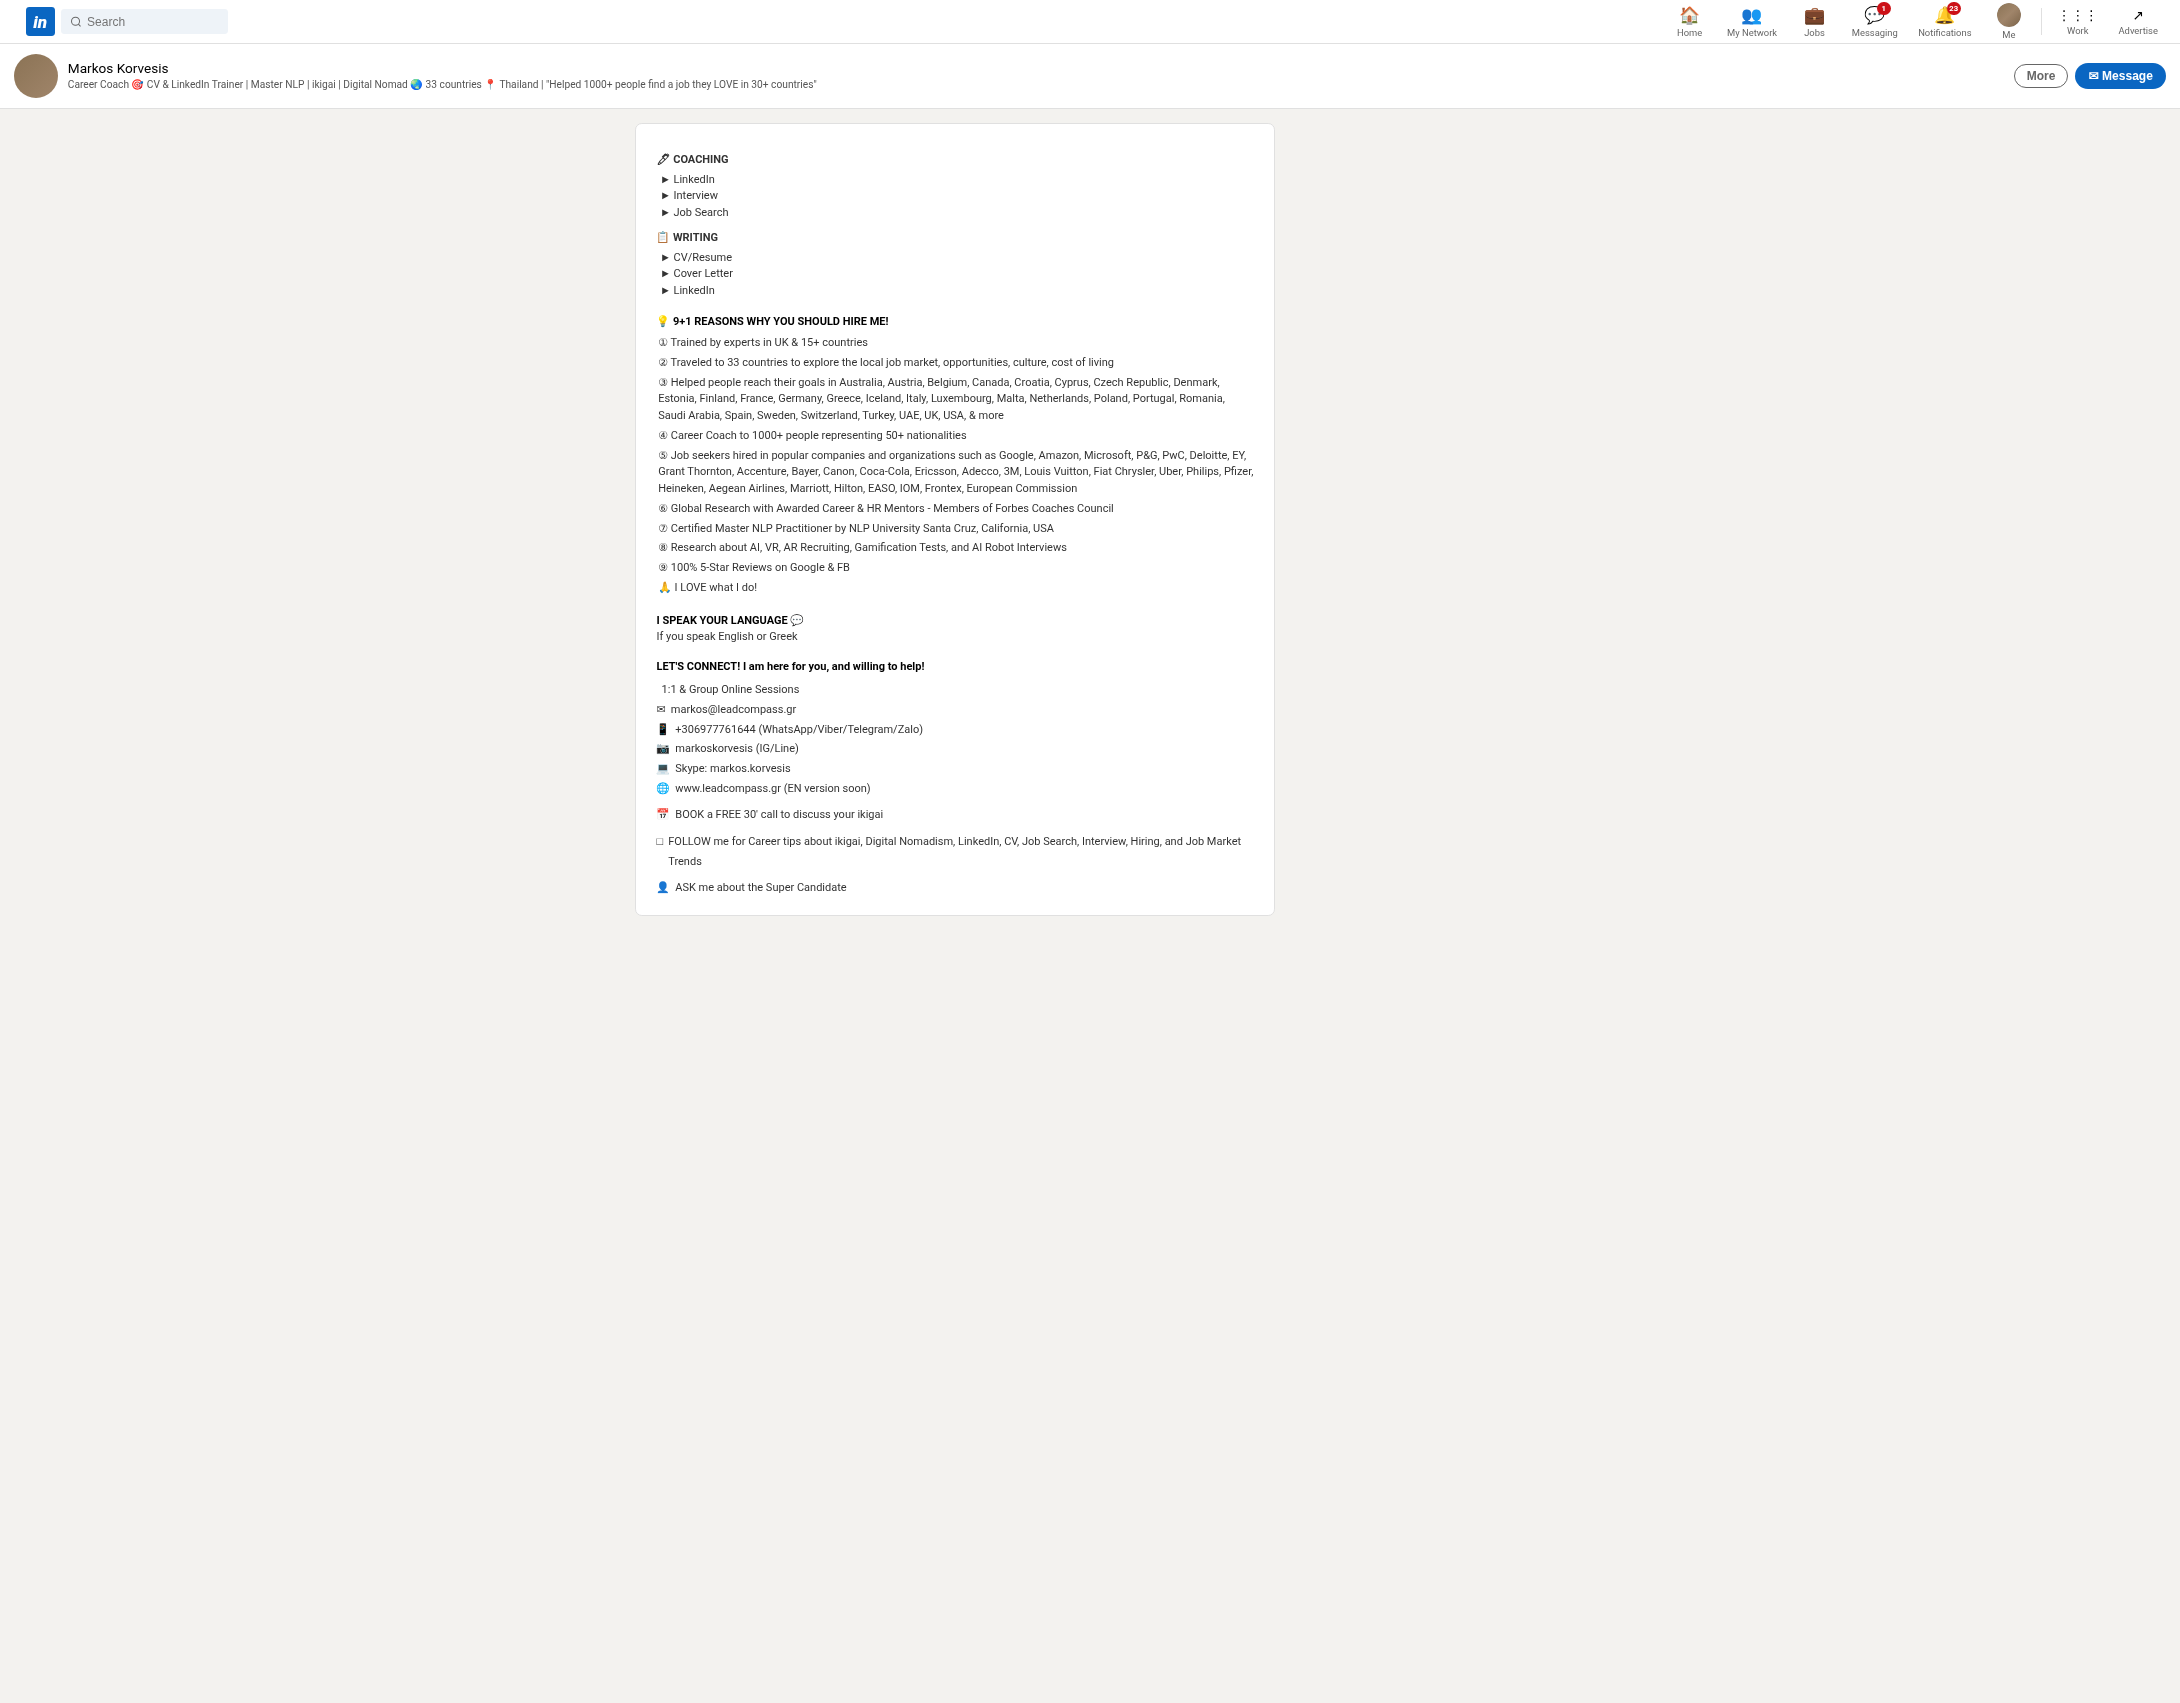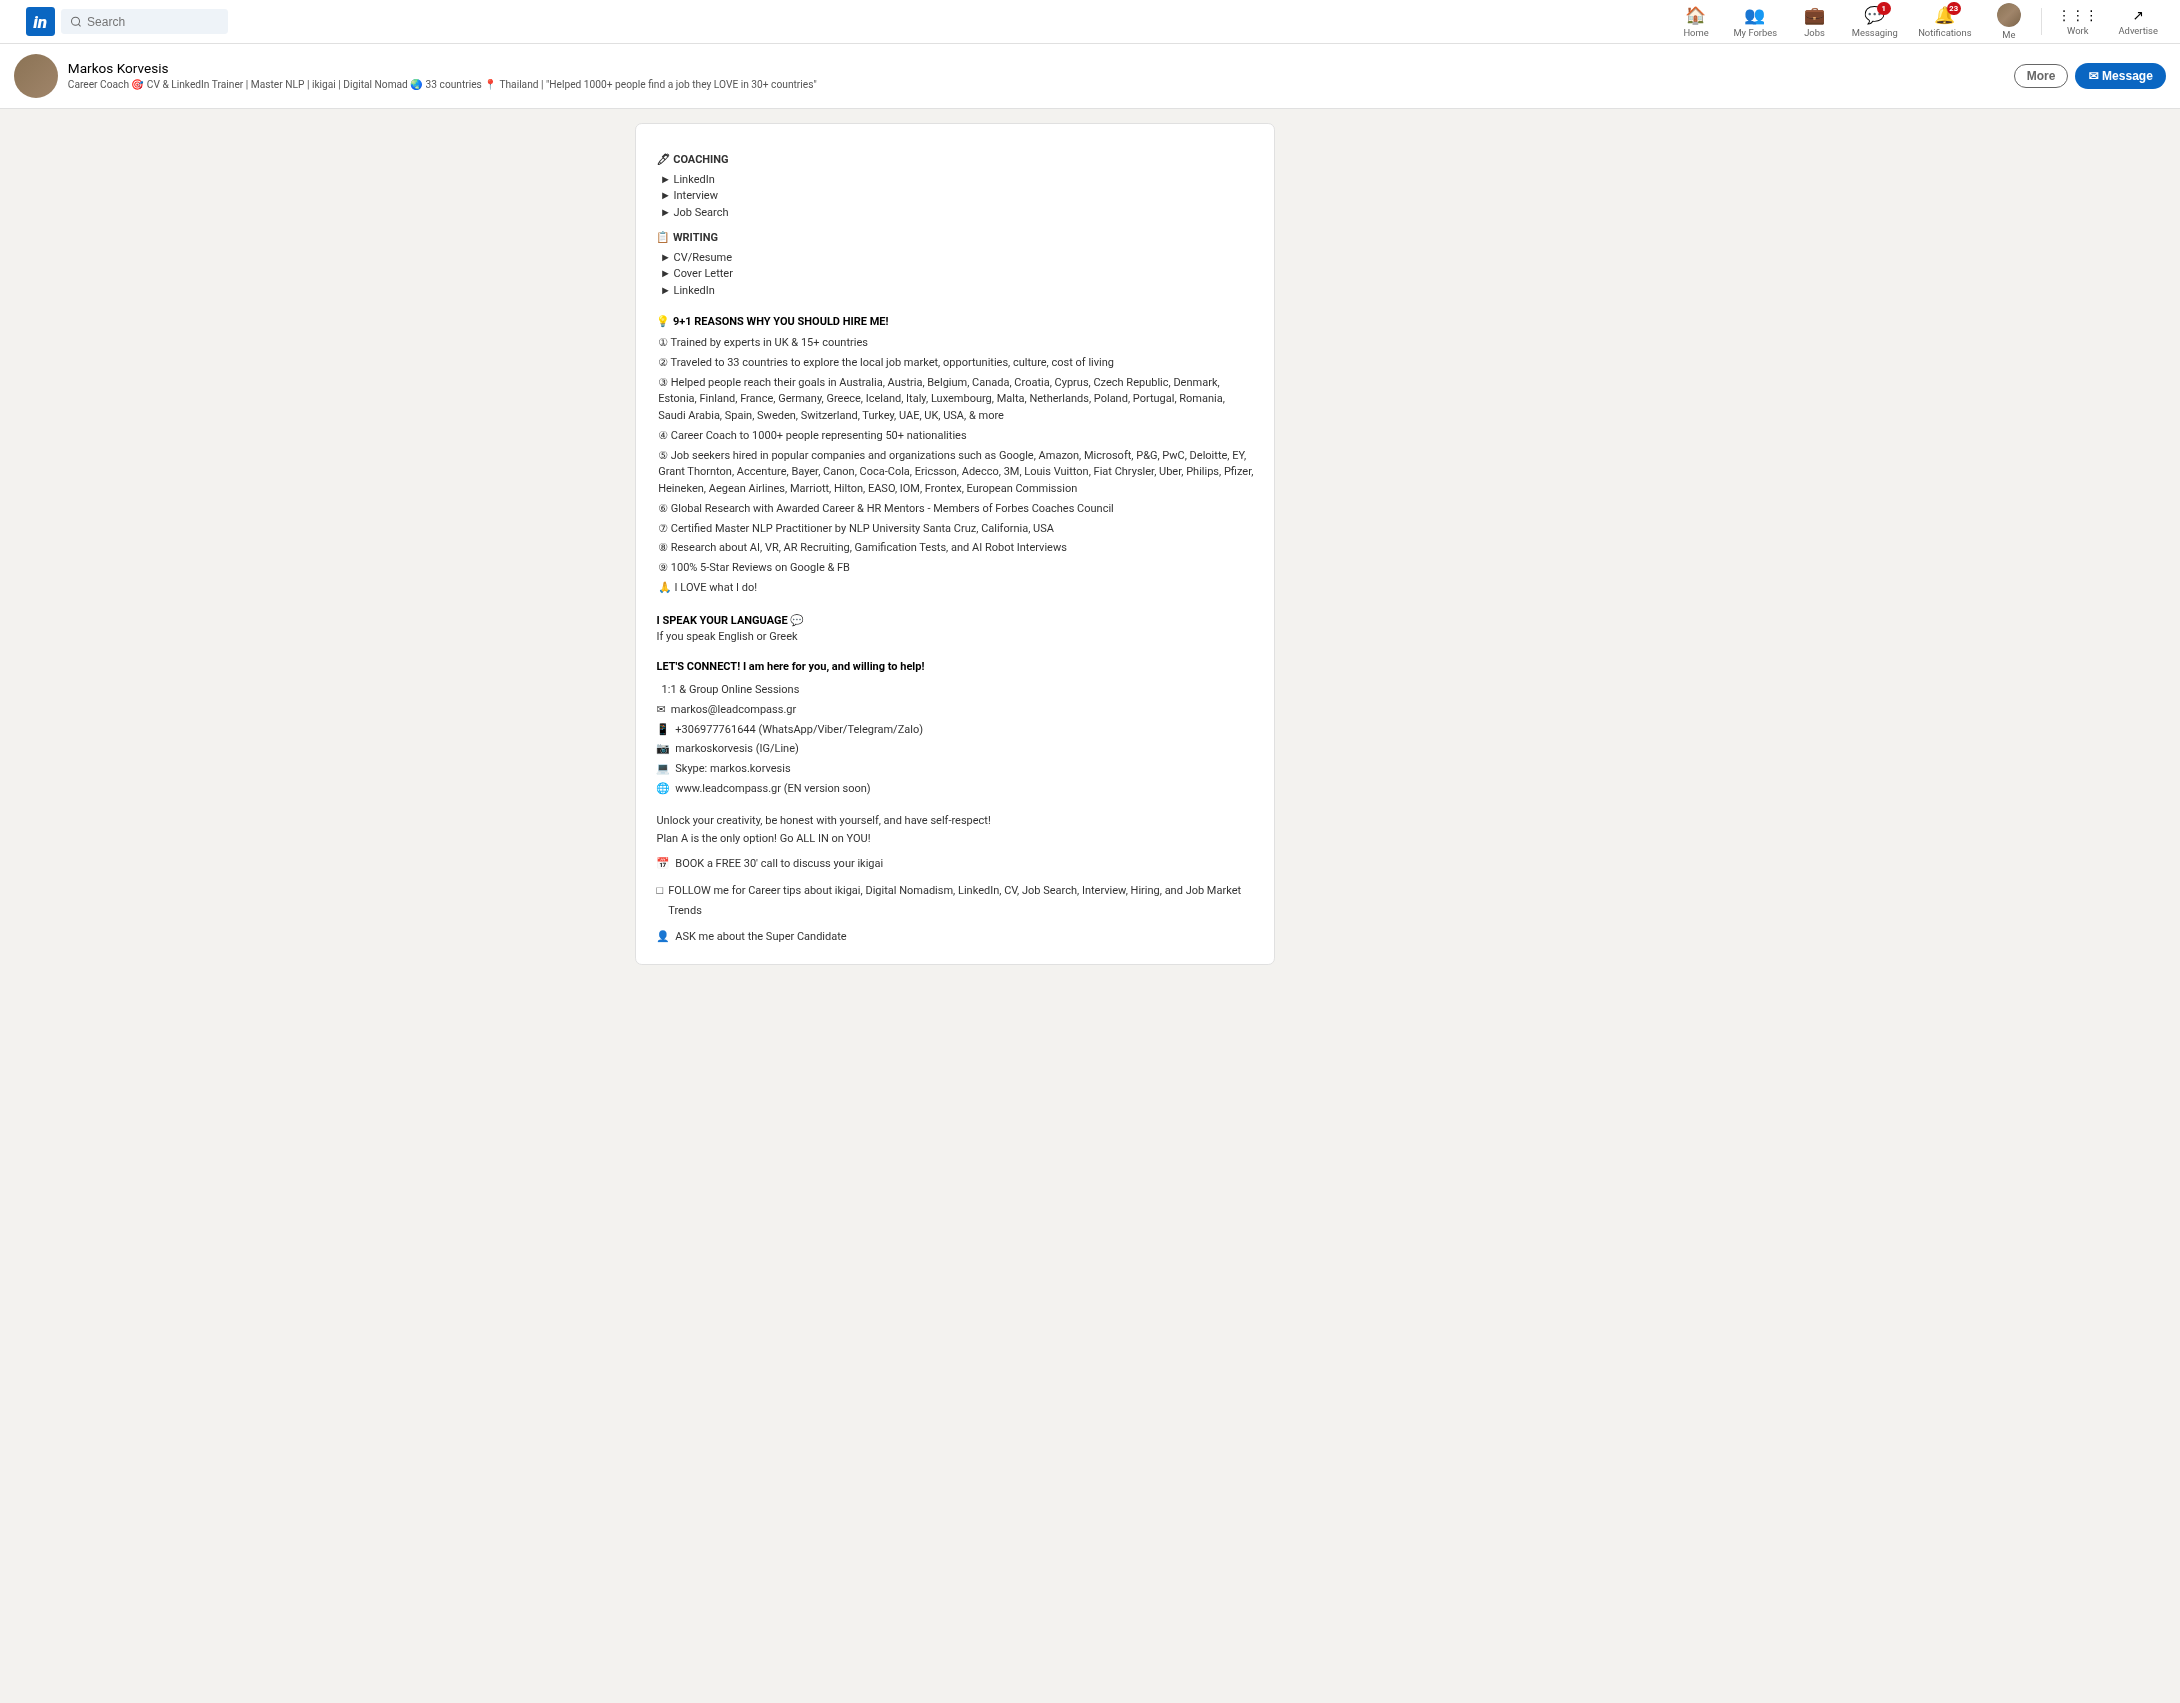--- a/index.html
+++ b/index.html
@@ -306,21 +306,21 @@
     <input type="text" placeholder="Search" style="">
   </div>
   <div class="nav-spacer"></div>
   <div class="nav-items">
     <div class="nav-item">
       <span class="nav-icon">🏠</span>
       <span class="nav-label">Home</span>
     </div>
     <div class="nav-item">
       <span class="nav-icon">👥</span>
-      <span class="nav-label">My Forbes</span>
+      <span class="nav-label">My Network</span>
     </div>
     <div class="nav-item">
       <span class="nav-icon">💼</span>
       <span class="nav-label">Jobs</span>
     </div>
     <div class="nav-item">
       <span class="nav-icon">
         💬
         <span class="badge">1</span>
       </span>
@@ -410,24 +410,20 @@
     </div>
     <div class="connect-item">
       <span>💻</span>
       <span>Skype: markos.korvesis</span>
     </div>
     <div class="connect-item">
       <span>🌐</span>
       <span>www.leadcompass.gr (EN version soon)</span>
     </div>
 
-    <div class="motivational">
-      <div>Unlock your creativity, be honest with yourself, and have self-respect!</div>
-      <div>Plan A is the only option! Go ALL IN on YOU!</div>
-    </div>
 
     <div class="cta-item">
       <span>📅</span>
       <span>BOOK a FREE 30' call to discuss your ikigai</span>
     </div>
     <div class="cta-item">
       <span>□</span>
       <span>FOLLOW me for Career tips about ikigai, Digital Nomadism, LinkedIn, CV, Job Search, Interview, Hiring, and Job Market Trends</span>
     </div>
     <div class="cta-item">

